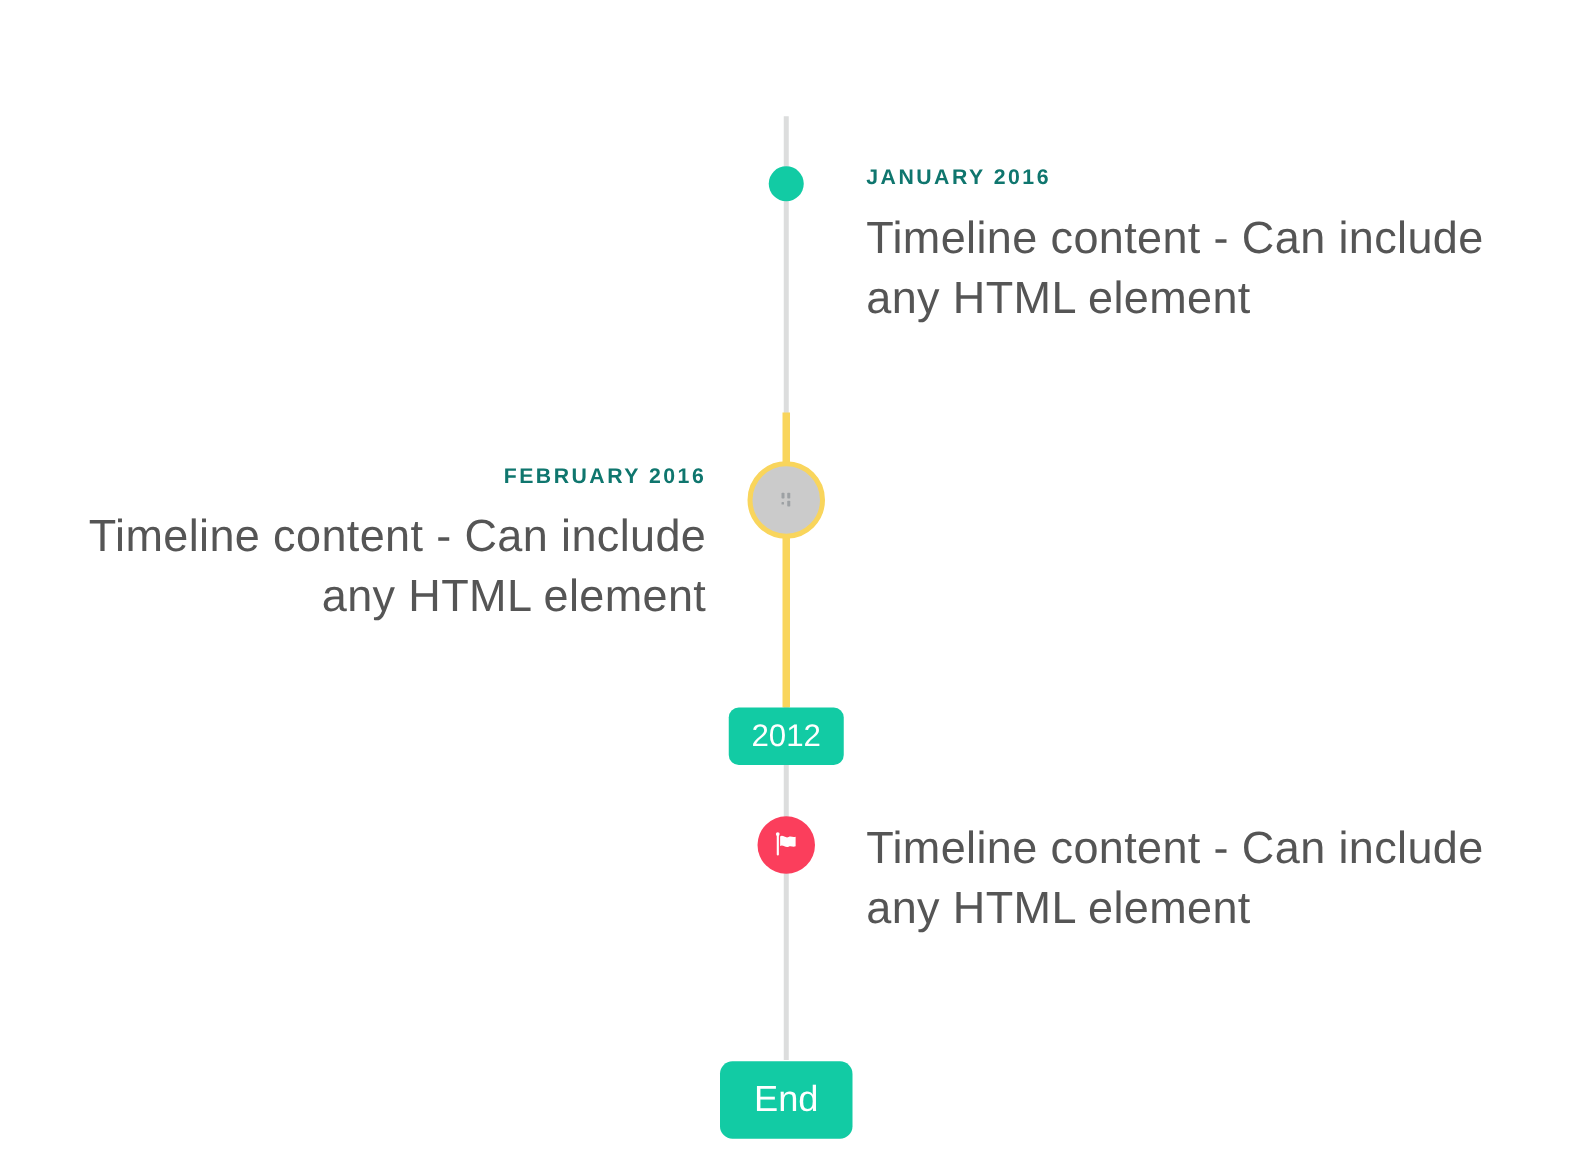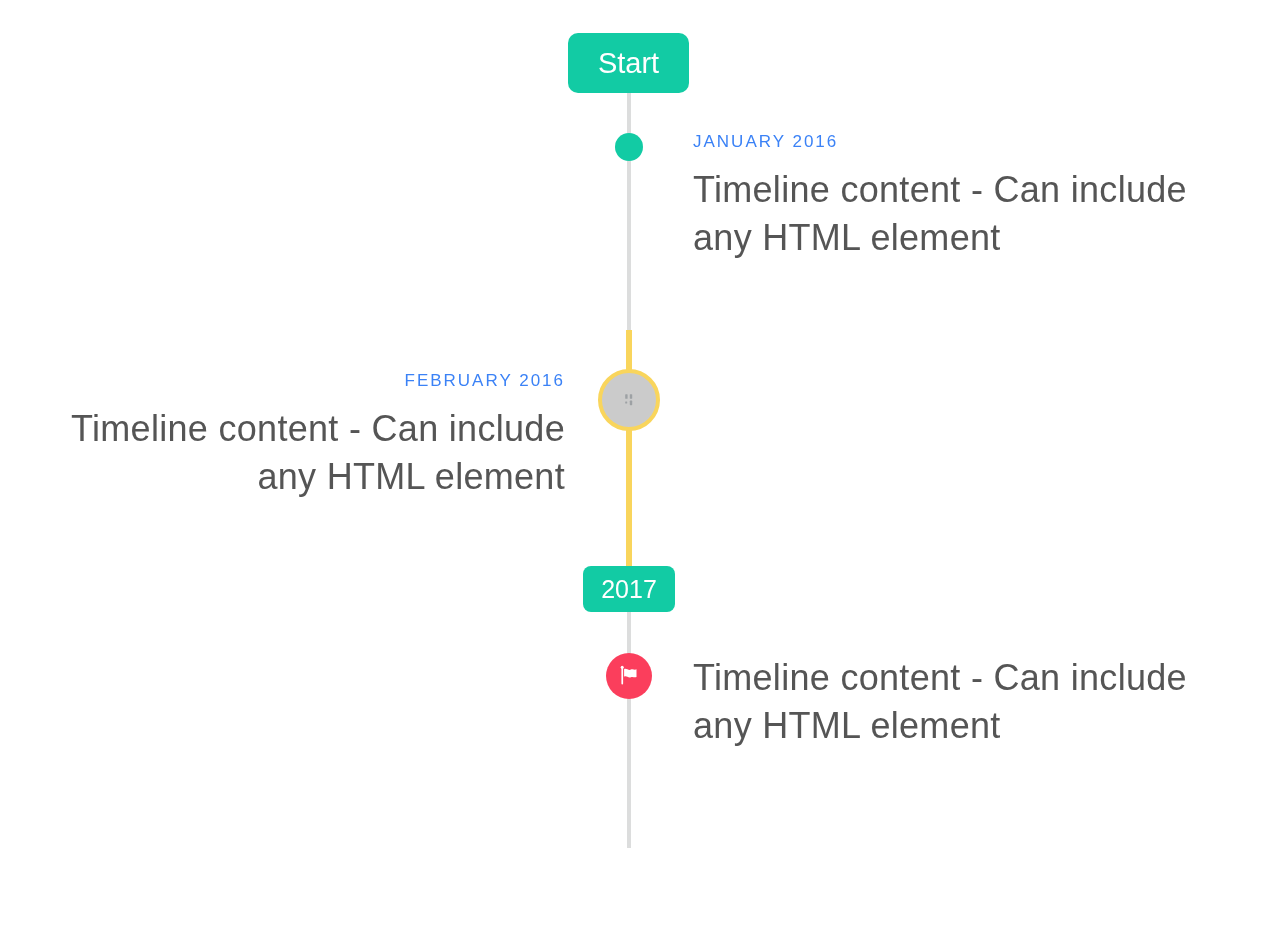--- a/index.html
+++ b/index.html
@@ -51,23 +51,23 @@
     left: 606px; top: 653px; width: 46px; height: 46px;
     background: #fb3e5c;
     display: flex; align-items: center; justify-content: center;
   }
   .marker .icon { display: block; }
 
   
   .item { position: absolute; }
   .item .title {
     font-size: 17px;
-    font-weight: 400;
+    font-weight: 700;
     letter-spacing: 2px;
-    color: #3b82f6;
+    color: #0f766e;
     line-height: 22px;
     margin-bottom: 13px;
     white-space: nowrap;
   }
   .item .content {
     font-size: 36px;
     line-height: 48px;
     letter-spacing: 0.3px;
     color: #555555;
   }
@@ -78,21 +78,20 @@
   .item.mar-item { top: 654px; }
 </style>
 </head>
 <body>
 
 <div class="canvas">
 
   <div class="line gray"></div>
   <div class="line yellow"></div>
 
-  <div class="badge start">Start</div>
 
   <div class="marker jan"></div>
   <div class="item side-right jan-item">
     <div class="title">JANUARY 2016</div>
     <div class="content">Timeline content - Can include any HTML element</div>
   </div>
 
   <div class="marker feb">
     <svg class="icon" width="16" height="14" viewBox="0 0 16 14">
       <g fill="#9da1a4">
@@ -101,29 +100,30 @@
         <rect x="4.2" y="8.6" width="2.0" height="2.0" rx="0.5"></rect>
         <rect x="8.8" y="7.6" width="2.4" height="4.6" rx="0.6"></rect>
       </g>
     </svg>
   </div>
   <div class="item side-left feb-item">
     <div class="title">FEBRUARY 2016</div>
     <div class="content">Timeline content - Can include any HTML element</div>
   </div>
 
-  <div class="badge year">2017</div>
+  <div class="badge year">2012</div>
 
   <div class="marker mar">
     <svg class="icon" width="24" height="24" viewBox="0 0 24 24">
       <g fill="#ffffff">
         <circle cx="5.2" cy="3.2" r="1.5"></circle>
         <rect x="4.4" y="3.2" width="1.7" height="17.2" rx="0.85"></rect>
         <path d="M7.1 5.1 C 9.4 3.5, 11.3 6.9, 13.9 5.6 C 15.9 4.6, 17.3 6.3, 19.5 5.3 L 19.5 13.0 C 17.3 14.0, 15.9 12.3, 13.9 13.3 C 11.3 14.6, 9.4 11.2, 7.1 12.8 Z"></path>
       </g>
     </svg>
   </div>
   <div class="item side-right mar-item">
     <div class="content">Timeline content - Can include any HTML element</div>
   </div>
 
+  <div class="badge end">End</div>
 
 </div>
 
 </body></html>

